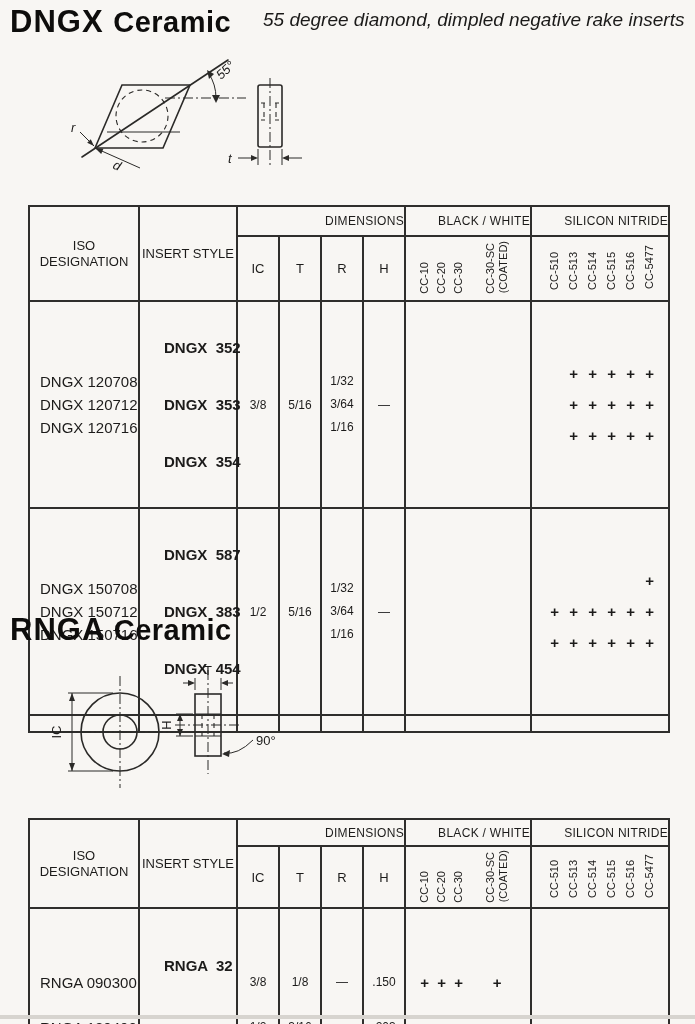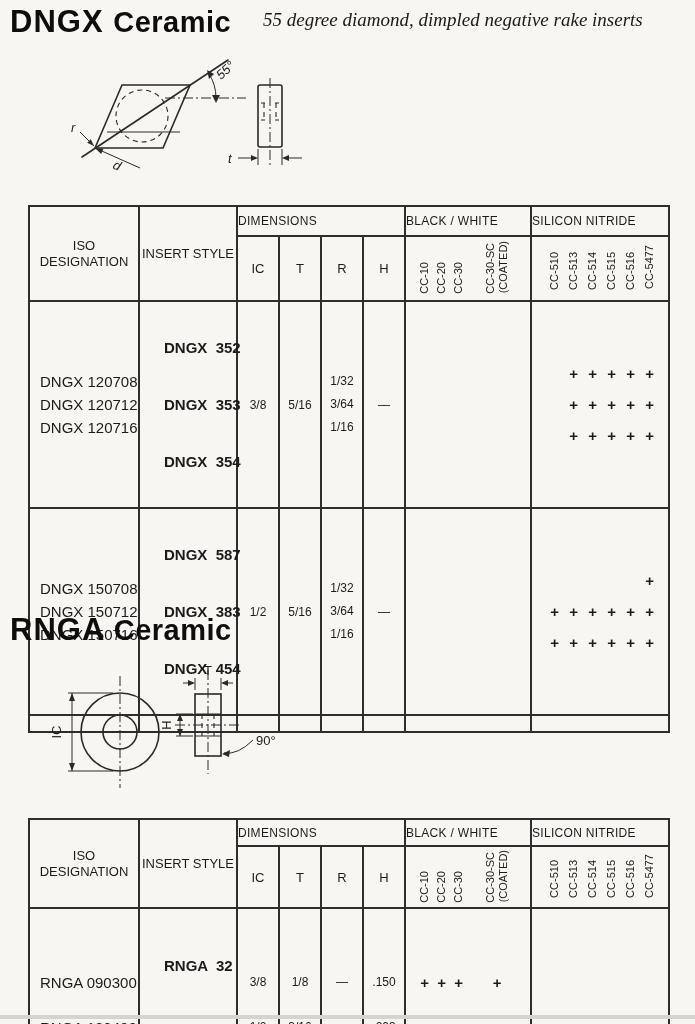--- a/index.html
+++ b/index.html
@@ -21,21 +21,21 @@
   .ah{fill:#2b2a28;stroke:none;}
   .dlabel{font-family:"Liberation Sans",sans-serif;font-size:13px;fill:#1c1b1a;}
   .dlabel.it{font-style:italic;}
 
   
   table.spec{border-collapse:collapse;table-layout:fixed;width:640px;}
   table.spec{border:2px solid #262523;}
   table.spec th,table.spec td{border:2px solid #2f2e2c;padding:0;font-weight:normal;
       vertical-align:middle;background:transparent;}
   th.h-iso,th.h-style{font-size:13px;text-align:center;line-height:16px;}
-  th.h-grp{font-size:12px;text-align:left;letter-spacing:0.3px;margin-left:27px;}
+  th.h-grp{font-size:12px;text-align:right;letter-spacing:0.3px;margin-left:27px;}
   .t1 th.h-grp{height:28px;} .t2 th.h-grp{height:25px;}
   th.h-dim{font-size:13px;text-align:center;vertical-align:bottom;padding-bottom:10px;}
   .t1 th.h-dim,.t1 th.h-grades{height:63px;} .t2 th.h-dim,.t2 th.h-grades{height:58px;}
   th.h-grades{vertical-align:bottom;}
   .grades{display:flex;align-items:flex-end;box-sizing:border-box;padding:3px 0 5px 0;}
   .vlab{writing-mode:vertical-rl;transform:rotate(180deg);display:inline-block;
         font-size:11px;line-height:13px;letter-spacing:0;white-space:nowrap;font-style:normal;}
   
   .grid-bw{padding-left:10px;} .grid-bw .slot{width:17px;}
   .grid-bw .slot.wide{width:40px;margin-left:10px;}
@@ -62,21 +62,21 @@
 </style>
 </head>
 <body>
 
 <div class="page">
 
   <div class="abs brand" style="left:10px;top:5px;">
     <span>DNGX</span>
     <span class="brand-type">Ceramic</span>
   </div>
-  <div class="abs tagline" style="left:263px;top:9px;font-family:Liberation Serif, serif;">55 degree diamond, dimpled negative rake inserts</div>
+  <div class="abs tagline" style="left:263px;top:9px;">55 degree diamond, dimpled negative rake inserts</div>
 
   <svg class="abs" style="left:50px;top:50px;" width="330" height="150" viewBox="0 0 330 150">
 
     <line class="ln" x1="32" y1="107" x2="178" y2="10"></line>
     <polygon class="ln" points="45,98 72,35 140,35 113,98"></polygon>
     <circle class="dash" cx="92" cy="66" r="26"></circle>
     <line class="thin" x1="57" y1="82" x2="130" y2="82"></line>
     <line class="cline" x1="115" y1="48" x2="196" y2="48"></line>
     <path class="thin" d="M 166 48 A 45 45 0 0 0 158.5 23.1"></path>
     <polygon class="ah" points="166,53 162,45 170,45"></polygon>

